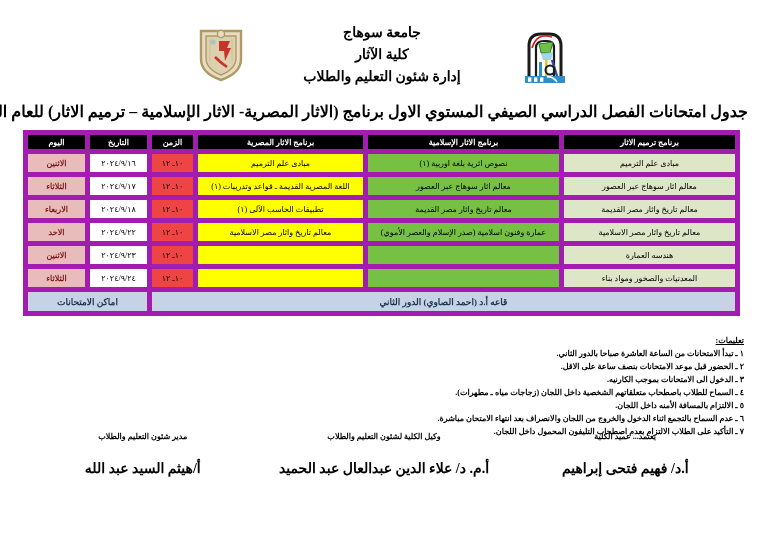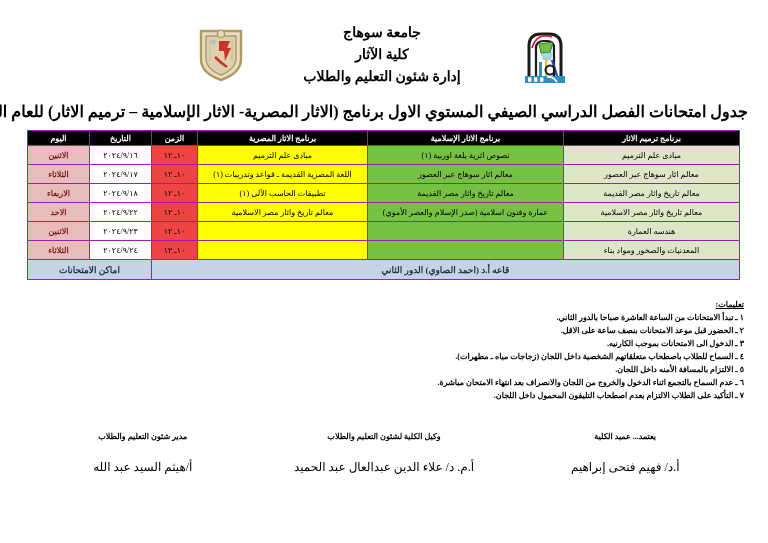--- a/index.html
+++ b/index.html
@@ -65,21 +65,21 @@
     padding: 0 28px;
   }
   table.schedule {
     width: 100%;
     border-collapse: collapse;
     table-layout: fixed;
     font-size: 8px;
   }
   table.schedule th,
   table.schedule td {
-    border: 1px solid #a21caf;
+    border: 5px solid #a21caf;
     text-align: center;
     vertical-align: middle;
     height: 18px;
     padding: 0 2px;
     overflow: hidden;
     white-space: nowrap;
   }
   table.schedule thead th {
     background: #000000;
     color: #ffffff;
@@ -151,22 +151,22 @@
     text-align: center;
     width: 33%;
   }
   .sig-role {
     font-size: 8px;
     font-weight: bold;
     margin-bottom: 19px;
     white-space: nowrap;
   }
   .sig-name {
-    font-size: 12px;
-    font-weight: normal;
+    font-size: 14px;
+    font-weight: bold;
     white-space: nowrap;
   }
 </style>
 </head>
 <body>
 
 <div class="page-header">
 
   <div class="logo-left">
     <svg width="52" height="58" viewBox="0 0 52 58">

